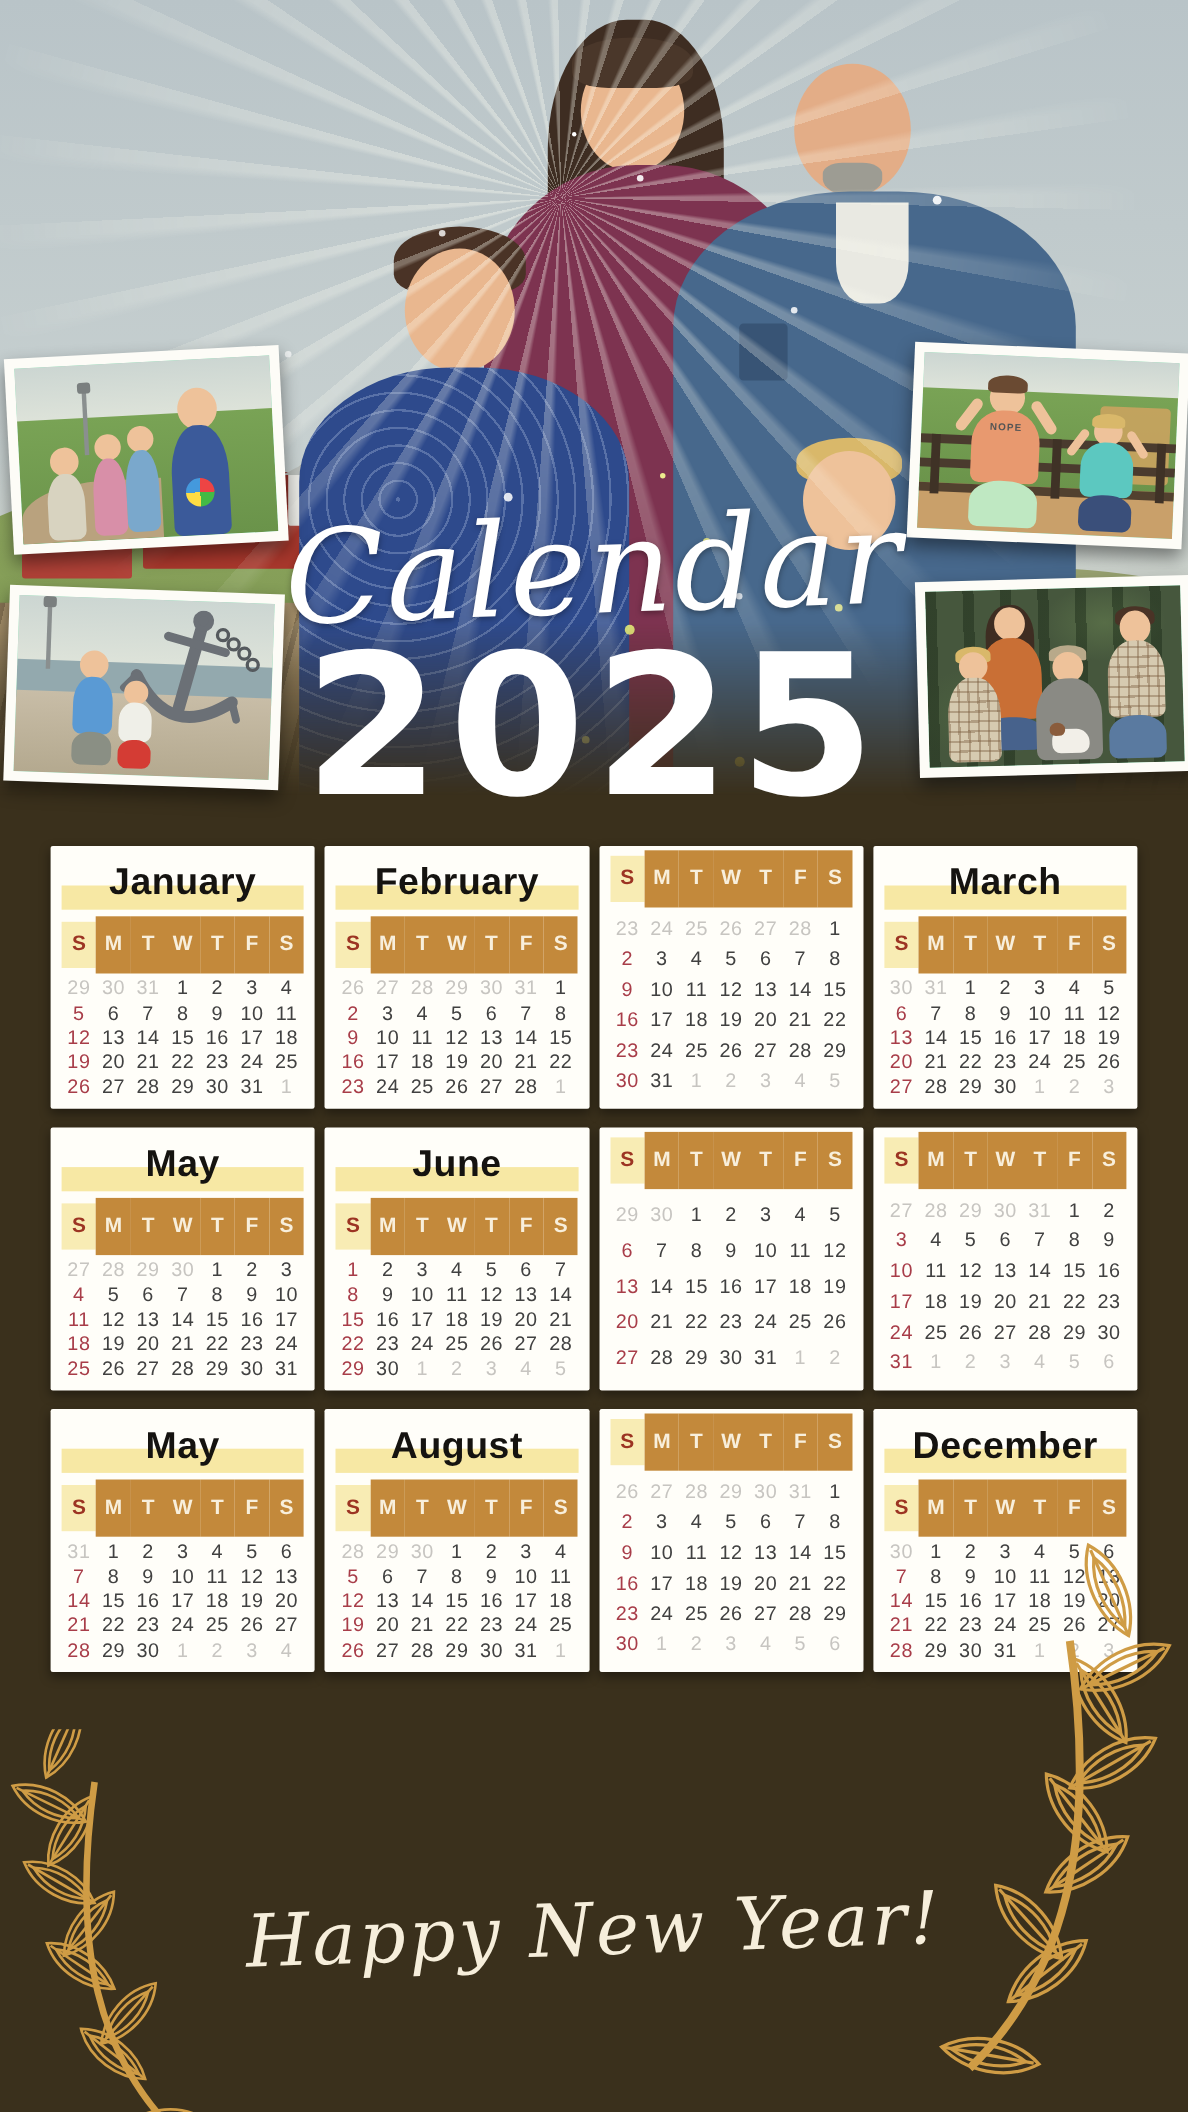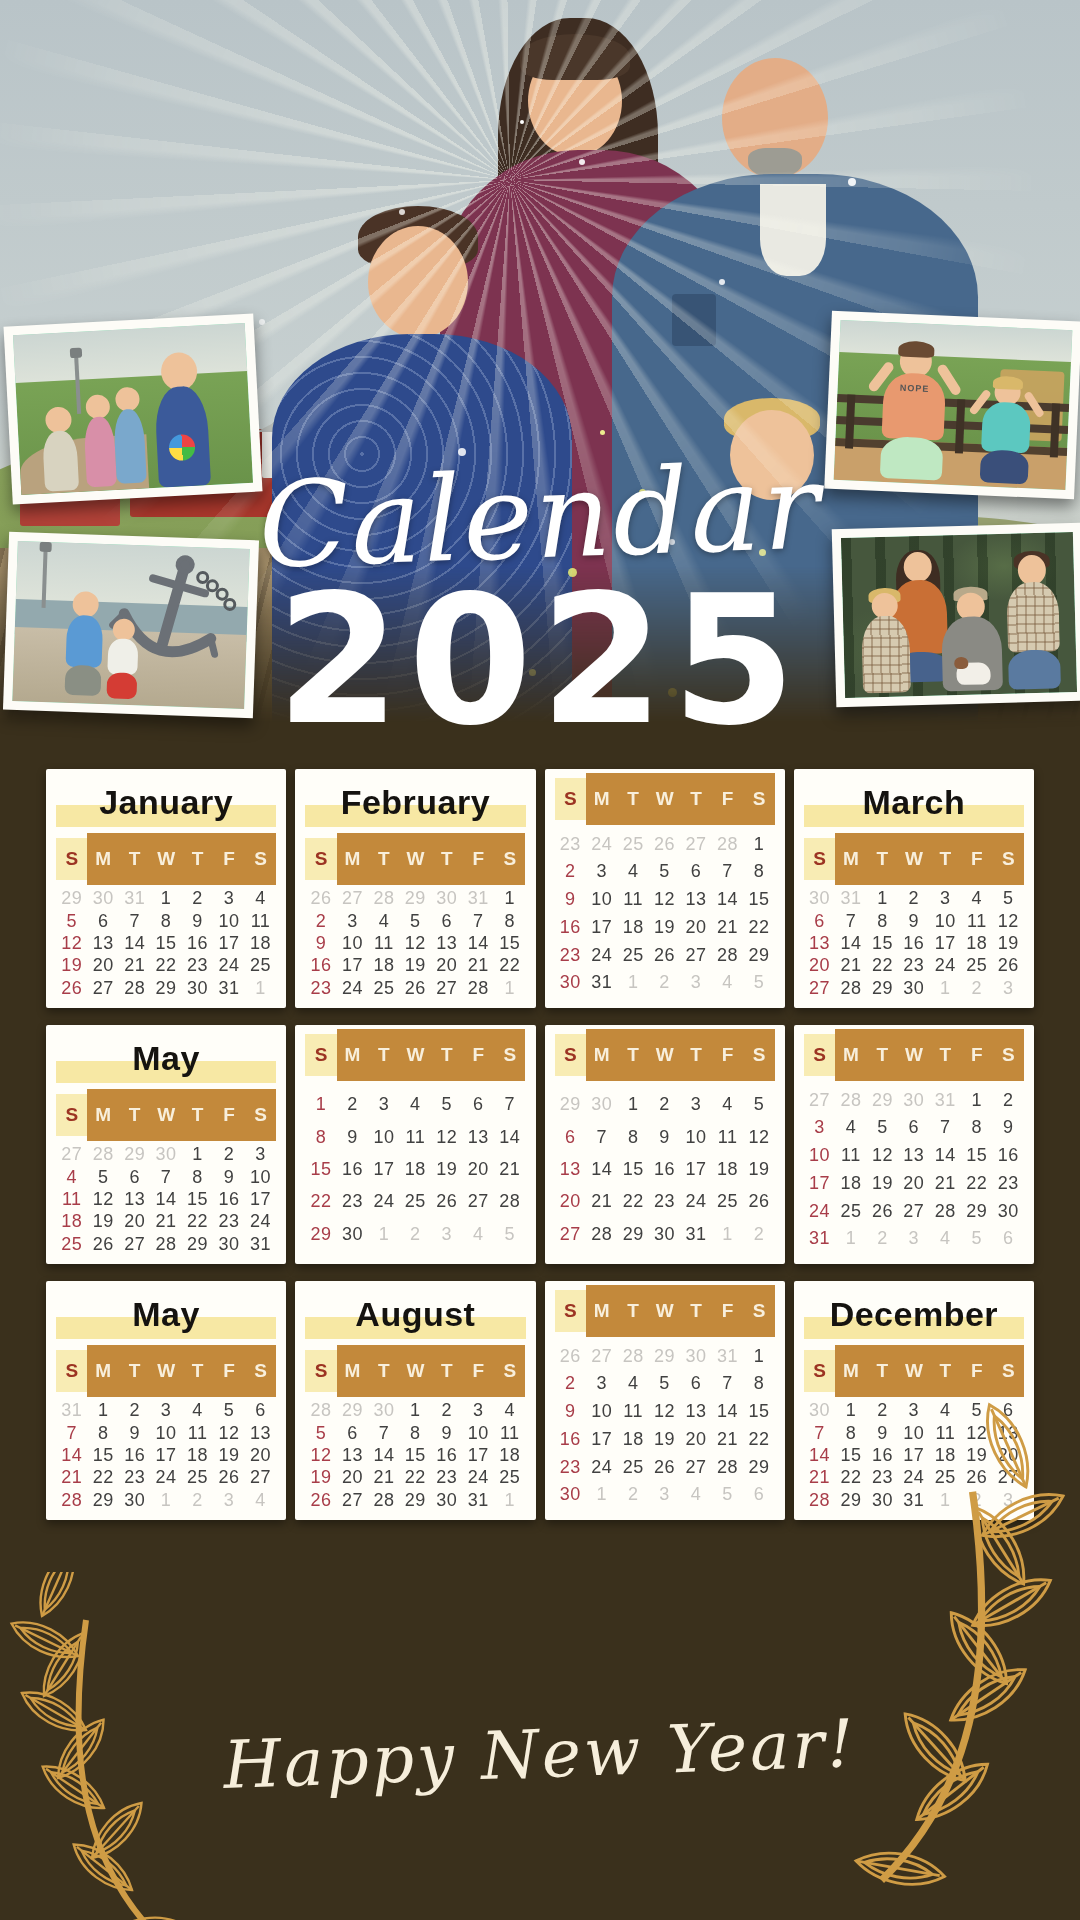--- a/index.html
+++ b/index.html
@@ -630,20 +630,24 @@
             <div class="d">26</div>
             <div class="d">27</div>
             <div class="d">28</div>
             <div class="d">29</div>
             <div class="d">30</div>
             <div class="d">31</div>
           </div>
         </div>
       </div>
       <div class="month-card">
+        <div class="m-title-wrap">
+          <div class="m-bar"></div>
+          <div class="m-name">June</div>
+        </div>
         <div class="m-head">
           <div class="wd wd-s">S</div>
           <div class="wd">M</div>
           <div class="wd">T</div>
           <div class="wd">W</div>
           <div class="wd">T</div>
           <div class="wd">F</div>
           <div class="wd">S</div>
         </div>
         <div class="m-dates">

